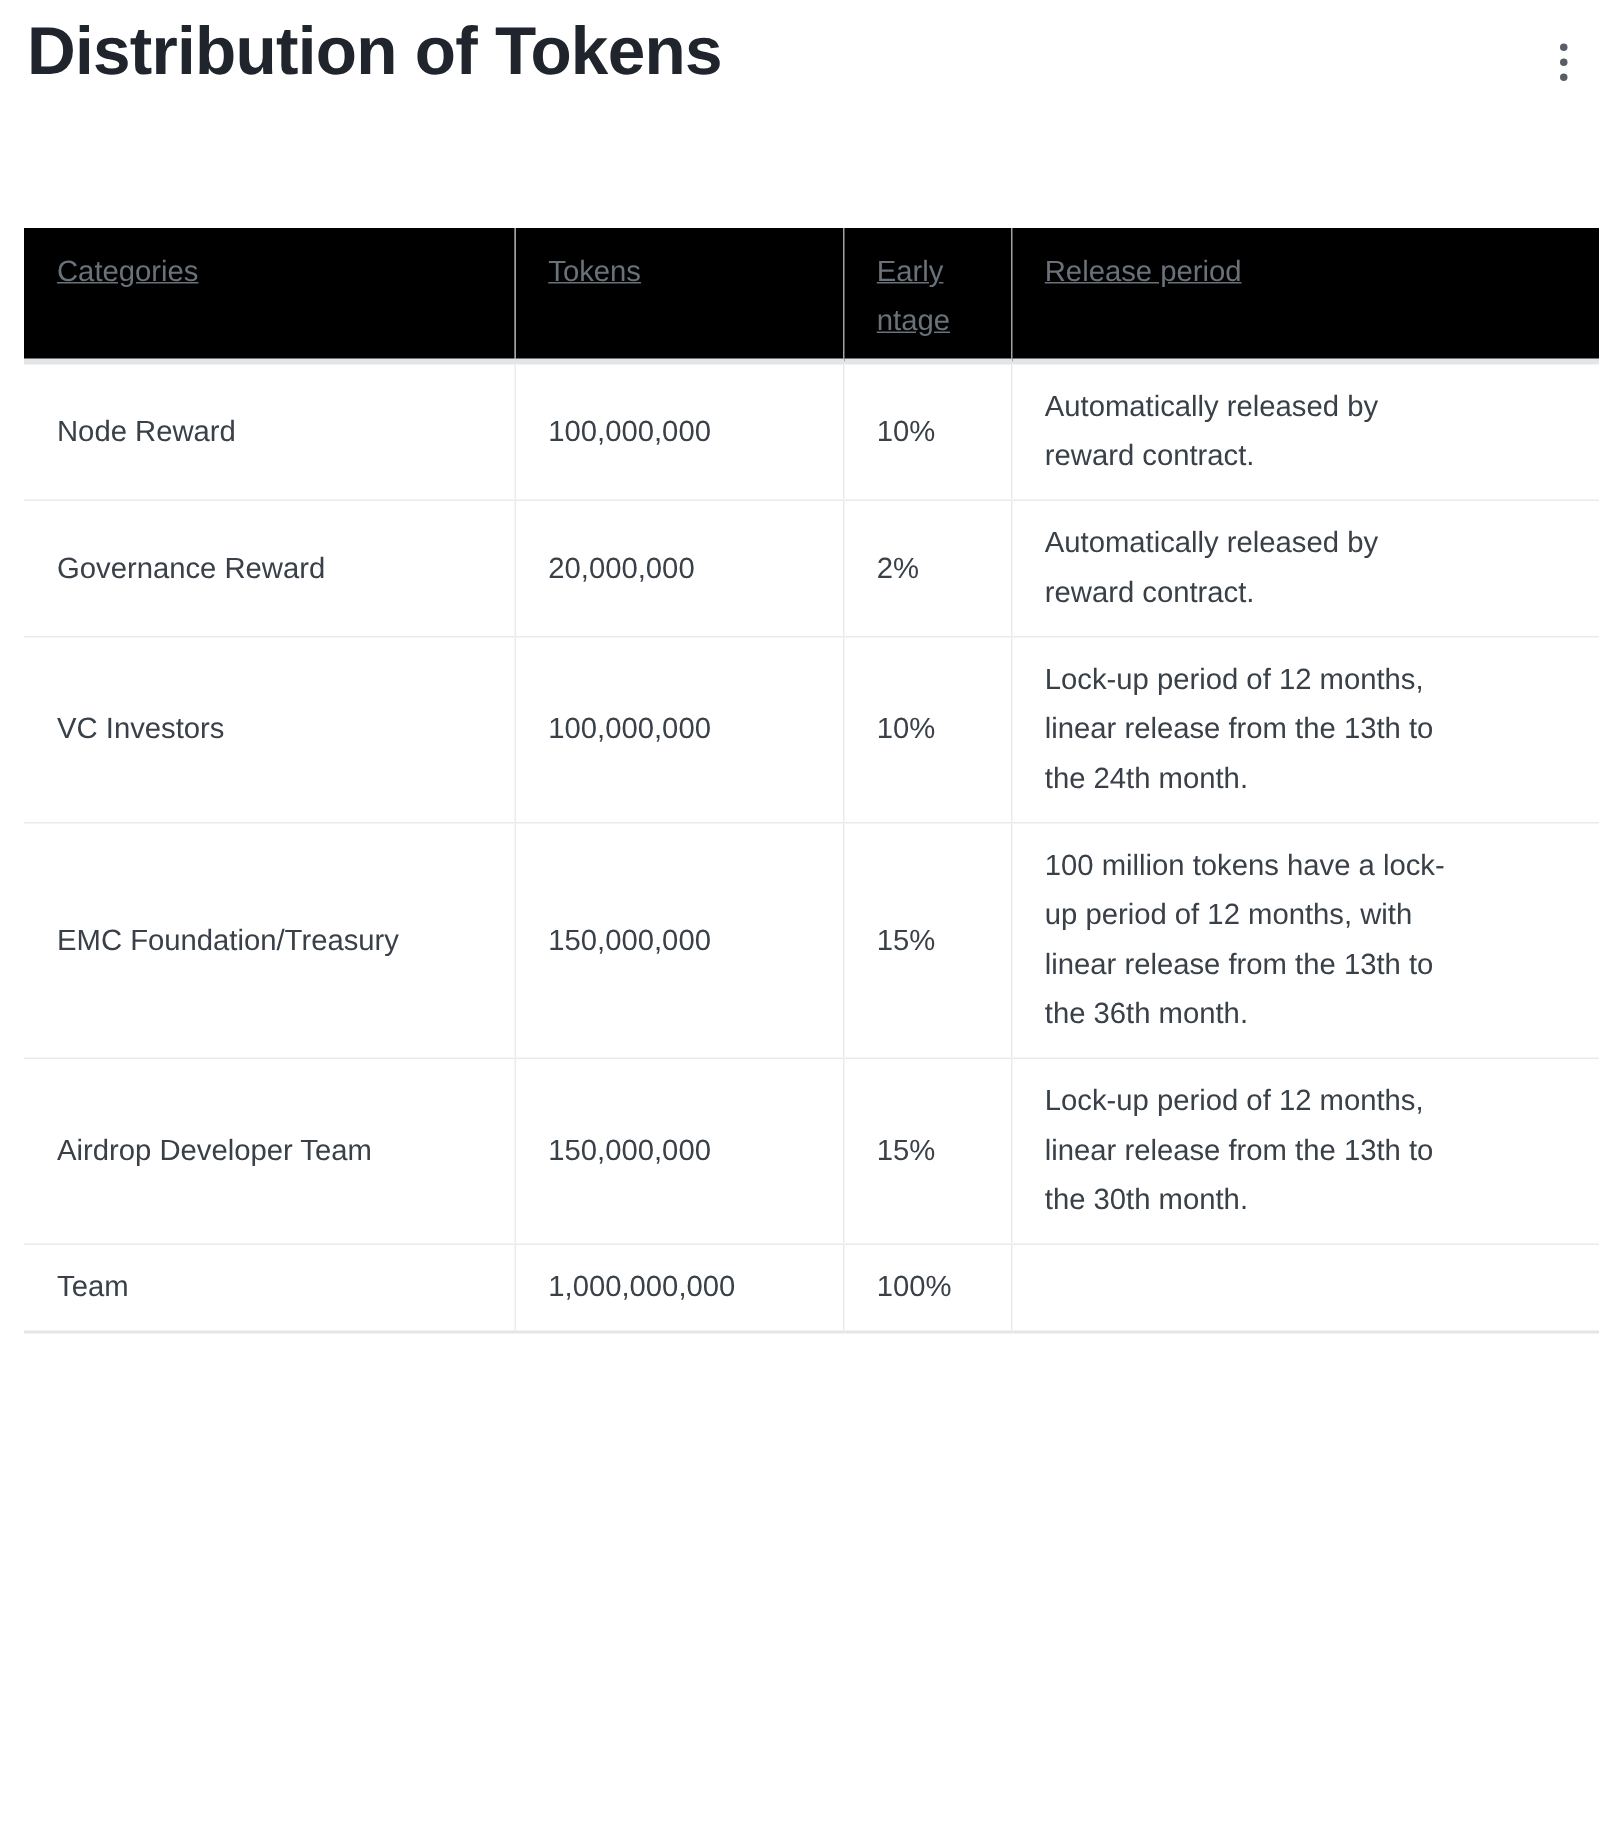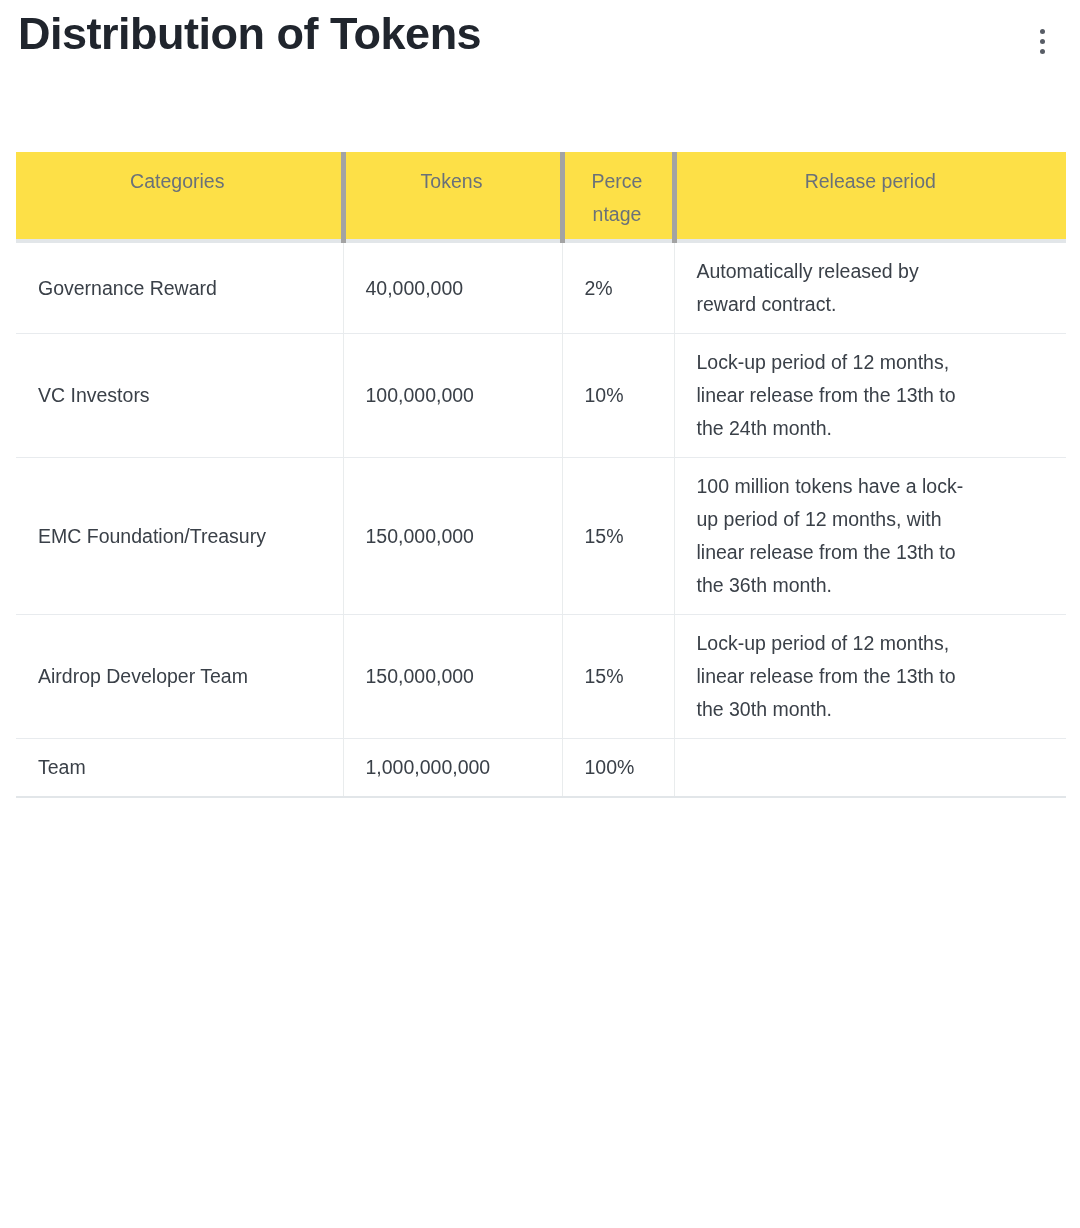--- a/index.html
+++ b/index.html
@@ -47,32 +47,33 @@
   }
   table.token-table {
     position: absolute;
     left: 16px;
     top: 152px;
     width: 1050px;
     border-collapse: collapse;
     table-layout: fixed;
   }
   .token-table th {
-    background: #fde047;
+    background: #000000;
     color: #6a7179;
     font-size: 19.5px;
     font-weight: 400;
     line-height: 33px;
-    text-align: center;
+    text-align: left;
     vertical-align: top;
     padding: 13px 24px 8px 22px;
     border-bottom: 4px solid #e2e6e9;
     white-space: pre-line;
+    text-decoration: underline;
   }
-  .token-table th + th { border-left: 5px solid #a3a3a3; }
+  .token-table th + th { border-left: 1px solid #a3a3a3; }
   .token-table td {
     color: #3a4048;
     font-size: 19.5px;
     font-weight: 400;
     line-height: 33px;
     text-align: left;
     vertical-align: middle;
     padding: 12px 24px 12px 22px;
     border-bottom: 1px solid #e8ebee;
     white-space: pre-line;
@@ -98,30 +99,37 @@
     <colgroup>
       <col style="width:327px">
       <col style="width:219px">
       <col style="width:112px">
       <col style="width:392px">
     </colgroup>
     <thead>
       <tr>
         <th>Categories</th>
         <th>Tokens</th>
-        <th>Perce
+        <th>Early
 ntage</th>
         <th>Release period</th>
       </tr>
     </thead>
     <tbody id="table-body">
 
+    <tr>
+          <td>Node Reward</td>
+          <td>100,000,000</td>
+          <td>10%</td>
+          <td>Automatically released by
+reward contract.</td>
+        </tr>
         <tr>
           <td>Governance Reward</td>
-          <td>40,000,000</td>
+          <td>20,000,000</td>
           <td>2%</td>
           <td>Automatically released by
 reward contract.</td>
         </tr>
         <tr>
           <td>VC Investors</td>
           <td>100,000,000</td>
           <td>10%</td>
           <td>Lock-up period of 12 months,
 linear release from the 13th to

